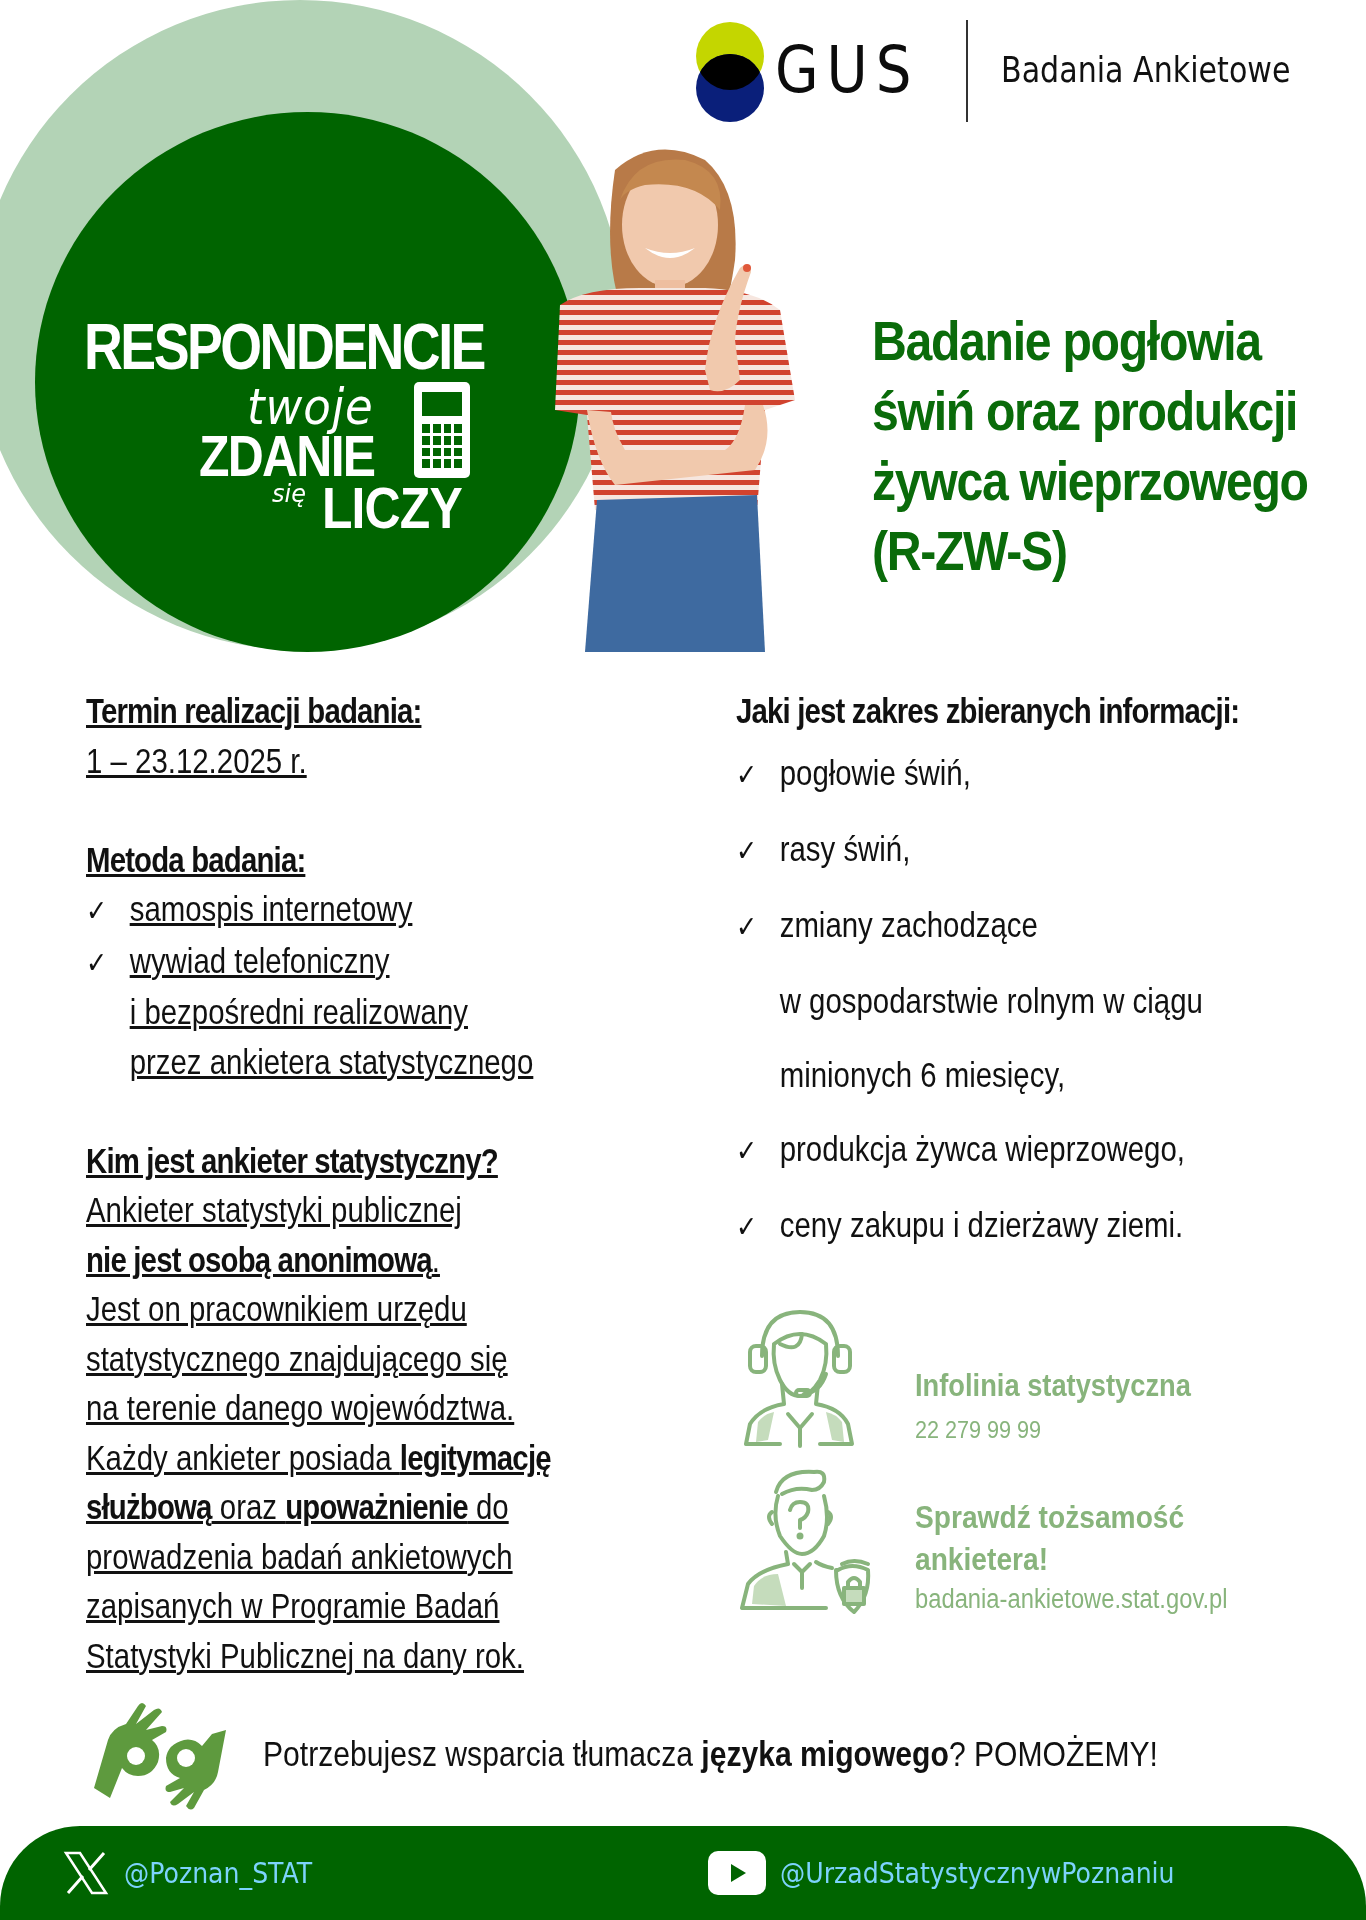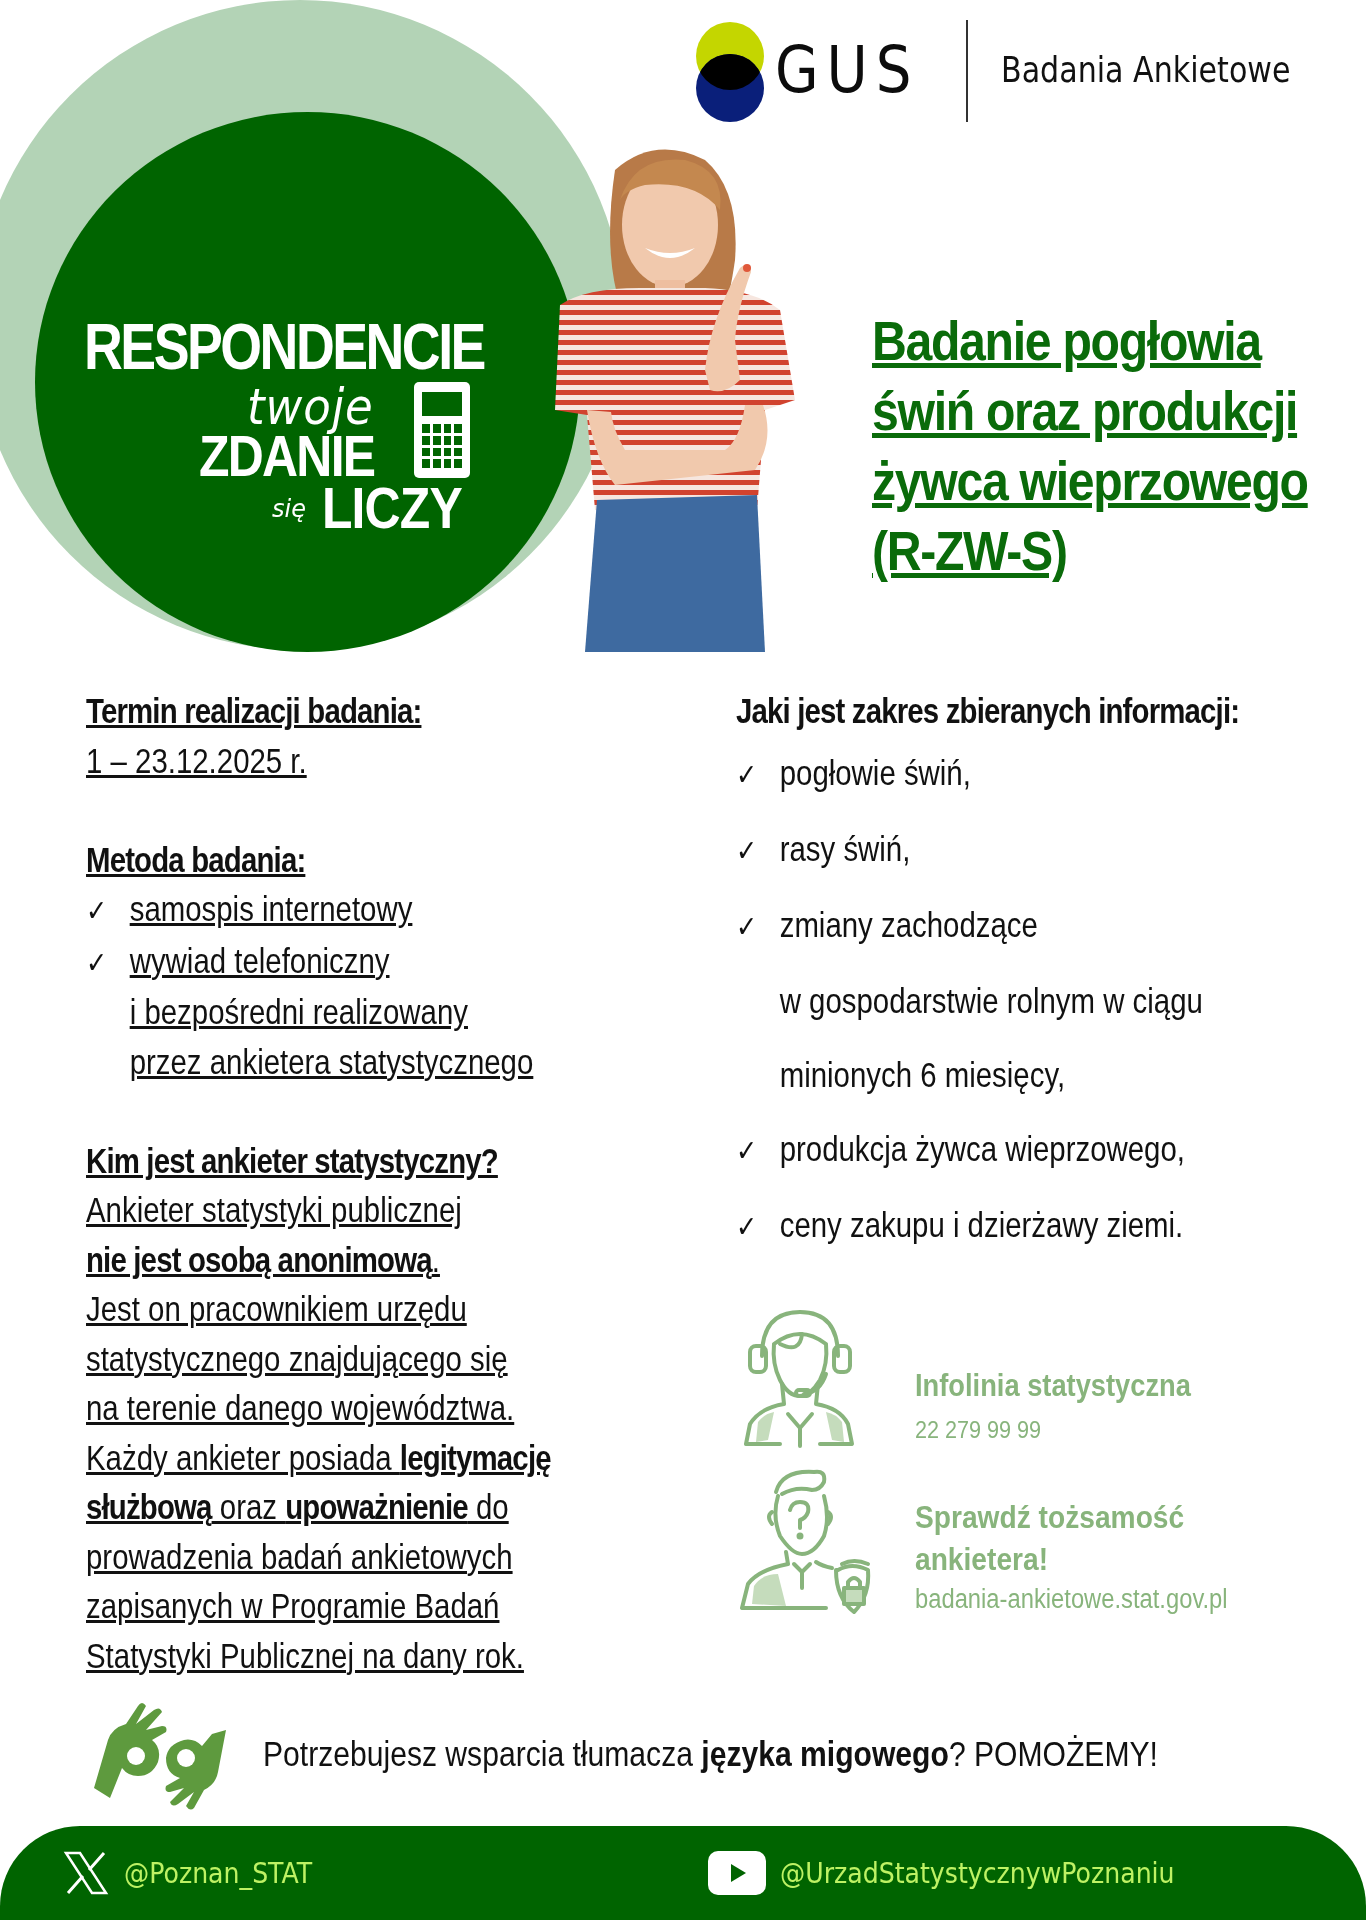--- a/index.html
+++ b/index.html
@@ -10,38 +10,38 @@
 
   
   .circle-light { left: -25px; top: 0px; width: 650px; height: 650px; border-radius: 50%; background: #b3d3b6; }
   .circle-dark { left: 35px; top: 112px; width: 545px; height: 540px; border-radius: 50%; background: #006400; }
 
   
   .slogan { left: 84px; top: 310px; width: 410px; color: #fff; font-family: "Liberation Sans", sans-serif; }
   .slogan .resp { position: absolute; left: 0; top: 0; font-size: 64px; font-weight: 700; letter-spacing: -3px; transform: scaleX(0.84); transform-origin: left top; white-space: nowrap; }
   .slogan .twoje { position: absolute; left: 163px; top: 68px; font-size: 50px; font-style: italic; font-family: "DejaVu Sans", sans-serif; font-weight: 400; letter-spacing: 1px; transform: scaleX(0.9); transform-origin: left top; }
   .slogan .zdanie { position: absolute; left: 115px; top: 112px; font-size: 58px; font-weight: 700; letter-spacing: -2px; transform: scaleX(0.86); transform-origin: left top; }
-  .slogan .sie { position: absolute; left: 188px; top: 170px; font-size: 24px; font-style: italic; font-family: "DejaVu Sans", sans-serif; margin-top: 15px; }
+  .slogan .sie { position: absolute; left: 188px; top: 170px; font-size: 24px; font-style: italic; font-family: "DejaVu Sans", sans-serif; }
   .slogan .liczy { position: absolute; left: 238px; top: 164px; font-size: 58px; font-weight: 700; letter-spacing: -1px; transform: scaleX(0.86); transform-origin: left top; }
   .calc { position: absolute; left: 330px; top: 72px; width: 56px; height: 96px; background: #fff; border-radius: 5px; }
   .calc .screen { position: absolute; left: 8px; top: 10px; width: 40px; height: 24px; background: #006400; }
   .calc .keys { position: absolute; left: 8px; top: 42px; width: 40px; height: 44px; display: grid; grid-template-columns: repeat(4, 1fr); grid-template-rows: repeat(4, 1fr); gap: 3px; }
   .calc .keys span { background: #006400; }
 
   
   .photo { left: 525px; top: 140px; width: 300px; height: 512px; }
 
   
   .logo { left: 692px; top: 18px; width: 80px; height: 106px; }
   .gus { left: 775px; top: 38px; font-size: 64px; font-weight: 400; letter-spacing: 9px; color: #0c0c0c; font-family: "DejaVu Sans", sans-serif; transform: scaleX(0.88); transform-origin: left top; line-height: 1; }
   .divider { left: 966px; top: 20px; width: 2px; height: 102px; background: #333; }
   .badania-ank { left: 1001px; top: 50px; font-size: 35px; color: #111; font-family: "DejaVu Sans", sans-serif; transform: scaleX(0.86); transform-origin: left top; white-space: nowrap; }
 
   
-  .title { left: 872px; top: 306px; width: 480px; color: #0a6b0a; font-size: 56px; font-weight: 700; line-height: 70px; letter-spacing: -1.5px; text-decoration: underline; }
+  .title { left: 872px; top: 306px; width: 480px; color: #0a6b0a; font-size: 56px; font-weight: 700; line-height: 70px; letter-spacing: -1.5px; }
   .title div { transform: scaleX(0.86); transform-origin: left top; white-space: nowrap; }
 
   
   .col-left { left: 86px; top: 686px; width: 600px; font-size: 35px; line-height: 49.5px; text-decoration: underline; }
   .col-left .h, .col-right .h { font-weight: 700; letter-spacing: -1px; }
   .line { transform: scaleX(0.84); transform-origin: left top; white-space: nowrap; }
   .check { display: inline-block; width: 52px; font-family: "DejaVu Sans", sans-serif; font-size: 30px; }
   .indent { padding-left: 52px; }
   .gap { height: 49.5px; }
 
@@ -58,21 +58,21 @@
   .info2-title { left: 915px; top: 1496px; font-size: 32px; font-weight: 700; line-height: 42px; transform: scaleX(0.88); transform-origin: left top; white-space: nowrap; }
   .info2-url { left: 915px; top: 1584px; font-size: 27px; transform: scaleX(0.88); transform-origin: left top; white-space: nowrap; }
 
   
   .hands { left: 90px; top: 1700px; width: 140px; height: 112px; }
   .sign-text { left: 263px; top: 1734px; font-size: 35px; transform: scaleX(0.86); transform-origin: left top; white-space: nowrap; }
   .sign-text b { font-weight: 700; }
 
   
   .footer { left: 0; top: 1826px; width: 1366px; height: 94px; background: #006400; border-radius: 80px 80px 0 0; }
-  .footer-item { position: absolute; top: 0; height: 94px; display: flex; align-items: center; color: #bef264; font-size: 31px; }
+  .footer-item { position: absolute; top: 0; height: 94px; display: flex; align-items: center; color: #7dd3fc; font-size: 31px; }
   .footer-item .txt { transform: scaleX(0.9); transform-origin: left center; white-space: nowrap; margin-left: 14px; font-family: "DejaVu Sans", sans-serif; font-size: 28px; }
   .footer-x { left: 62px; }
   .footer-fb { left: 402px; }
   .footer-yt { left: 708px; }
 </style>
 </head>
 <body>
 
 <div class="abs circle-light"></div>
 <div class="abs circle-dark"></div>

